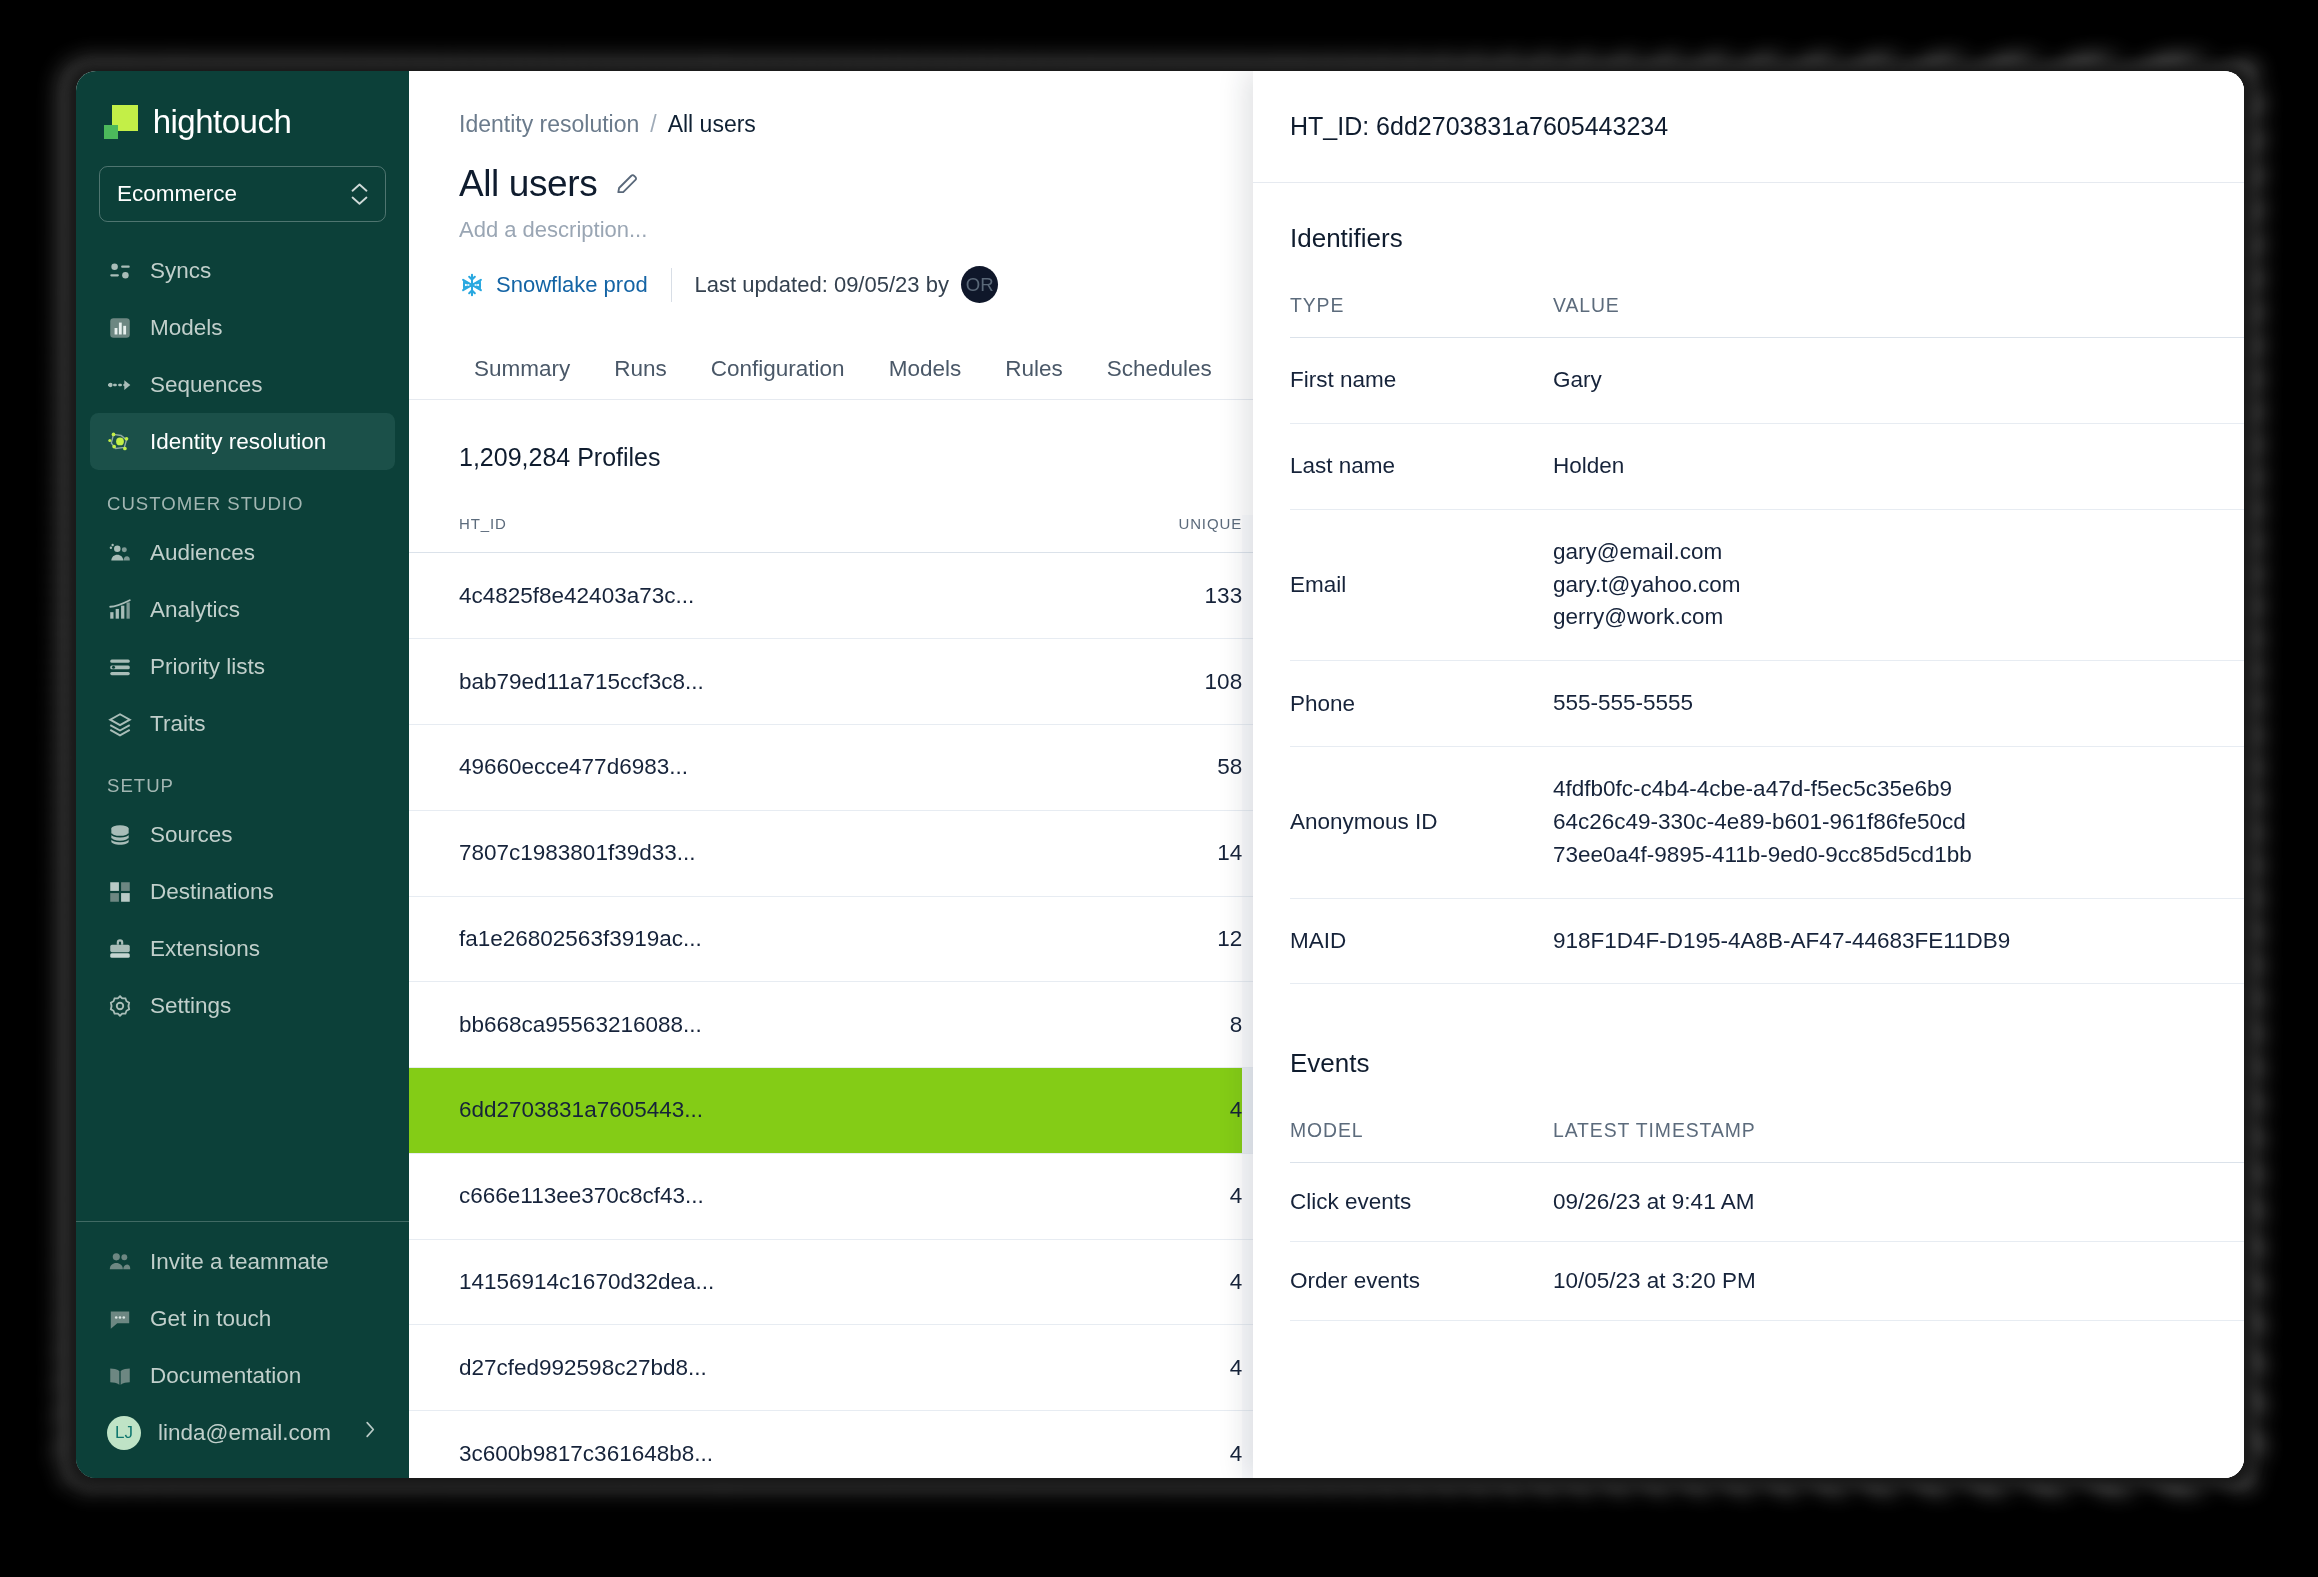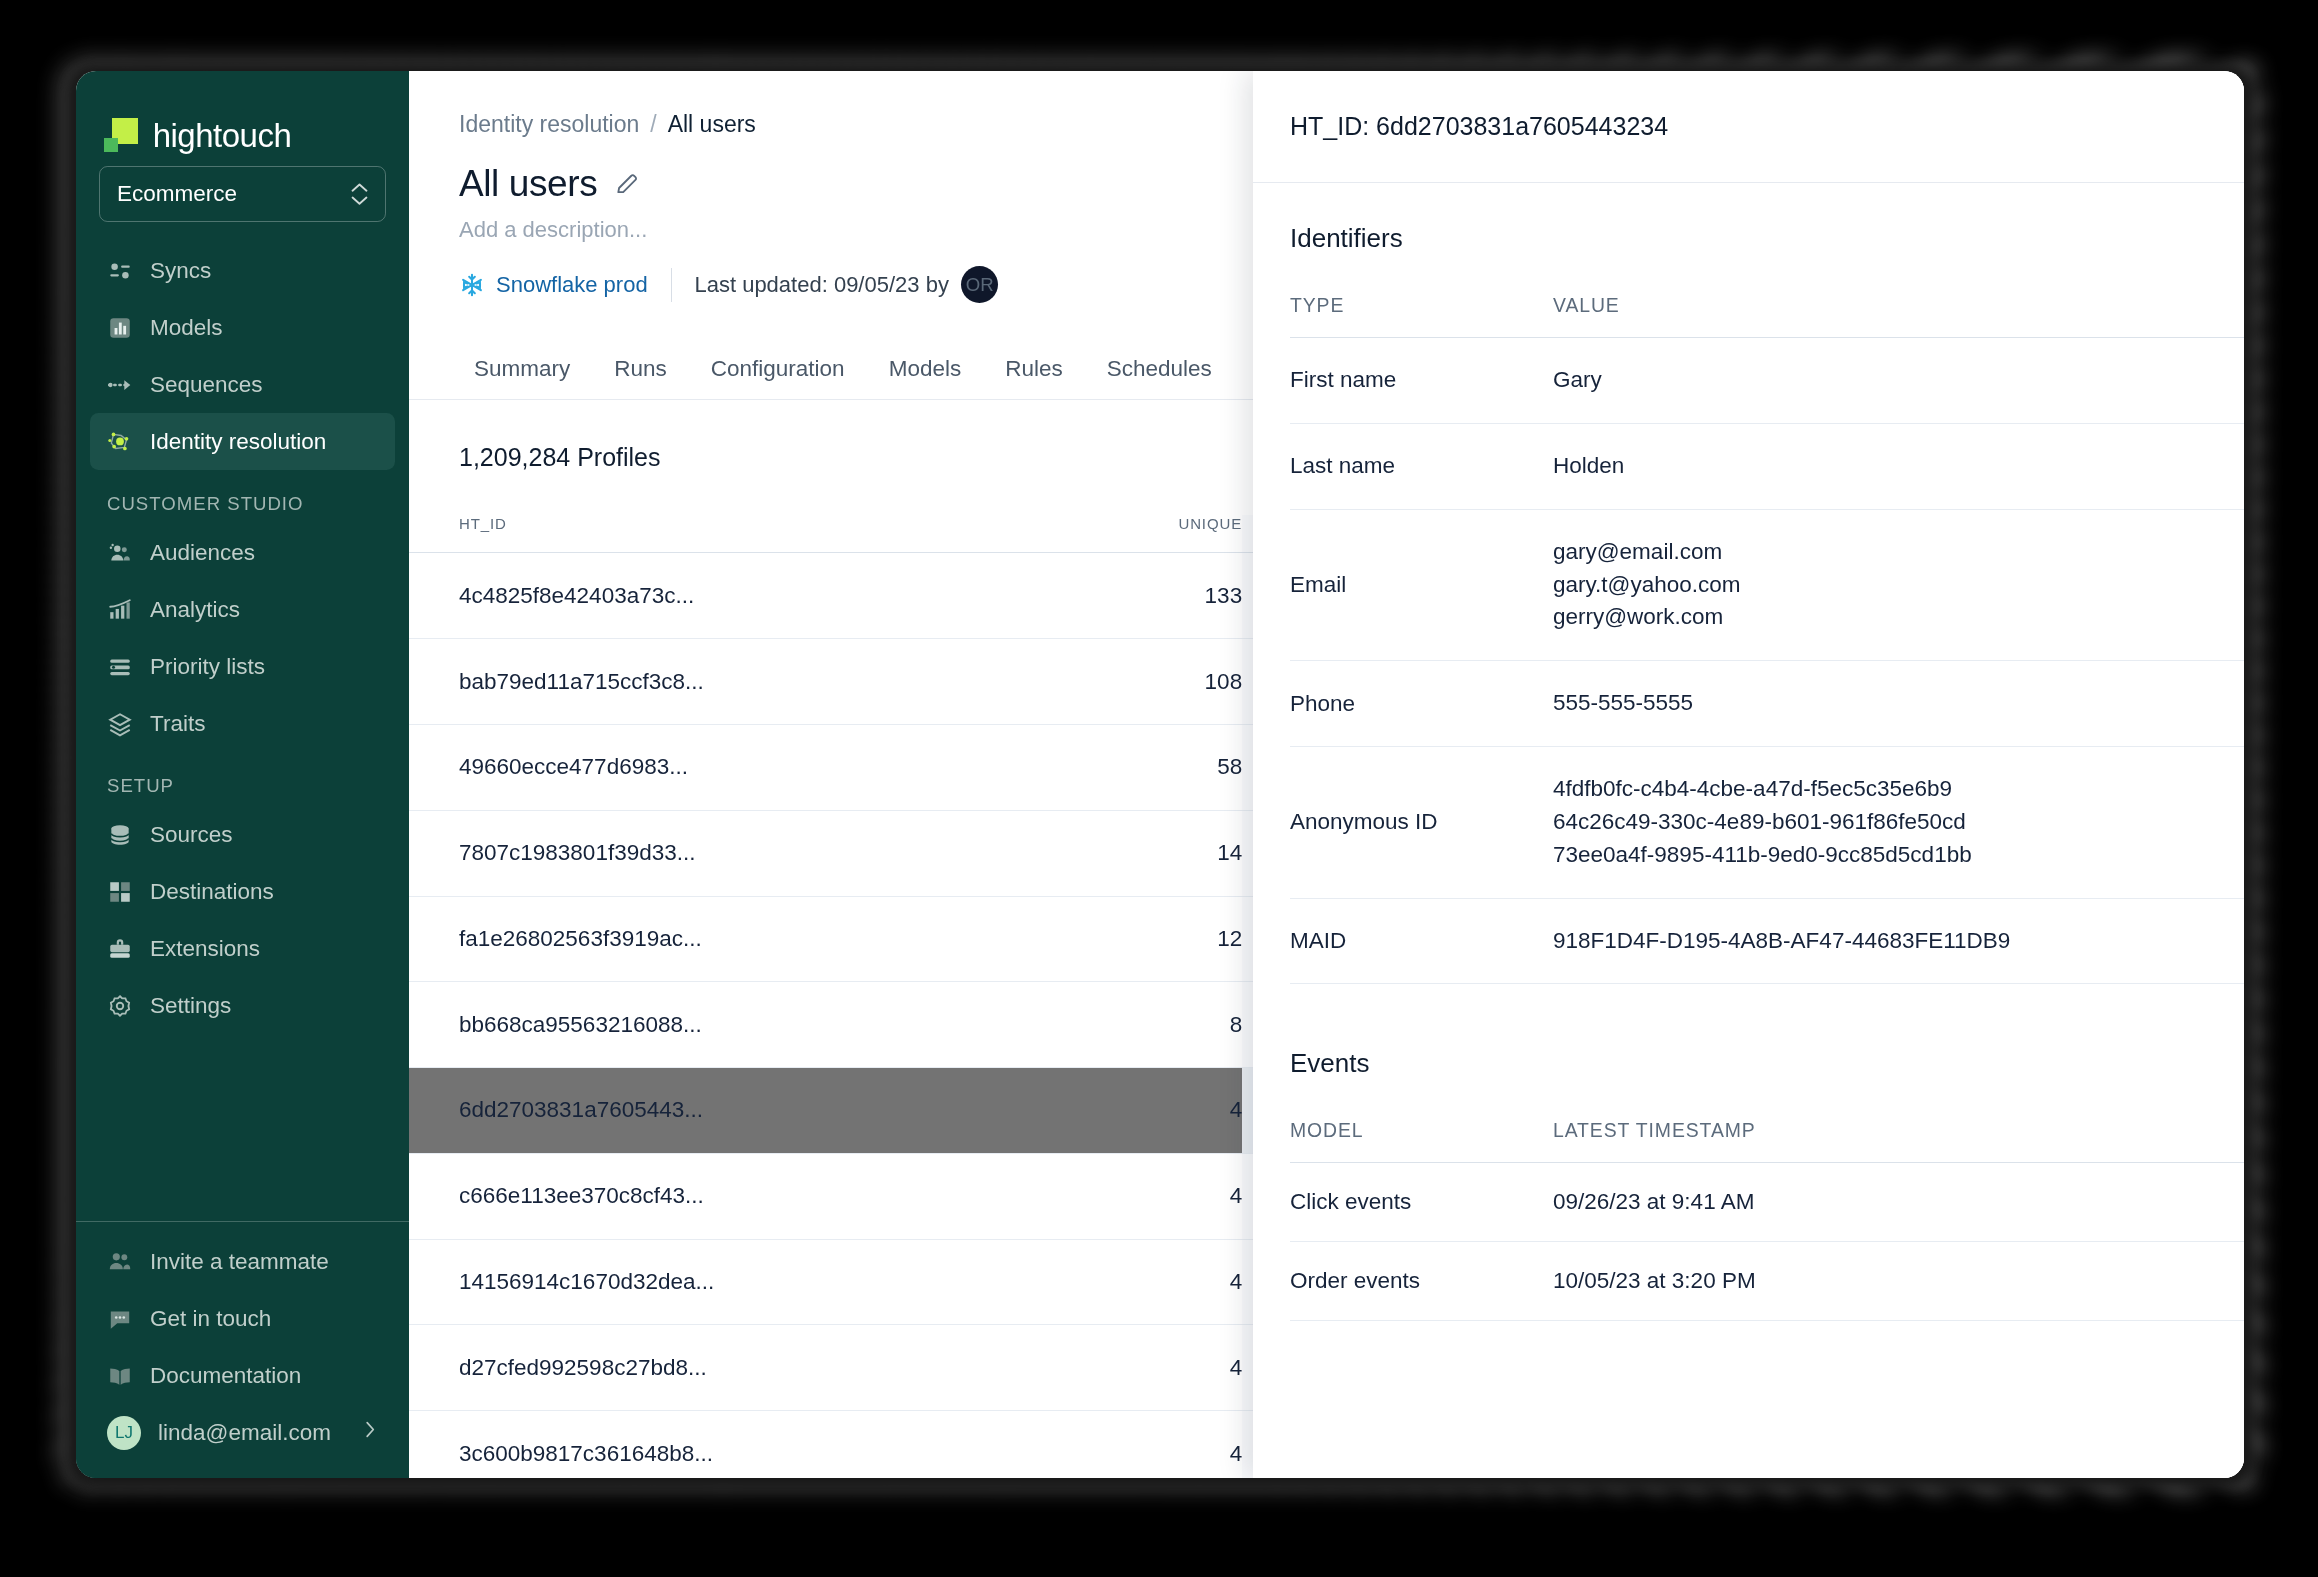--- a/index.html
+++ b/index.html
@@ -47,21 +47,21 @@
   #sidebar {
     width: 333px;
     flex: 0 0 333px;
     background: #0c4039;
     position: relative;
     display: flex;
     flex-direction: column;
     padding: 0;
   }
   .brand {
-    display: flex; align-items: flex-end; gap: 14.7px;
+    display: flex; align-items: flex-start; gap: 14.7px;
     padding: 34px 0 0 28px;
     height: 81px;
   }
   .brand-mark { position: relative; width: 34px; height: 34px; flex: 0 0 34px; }
   .brand-mark .sq-big {
     position: absolute; left: 7.7px; top: 0; width: 26px; height: 26px;
     background: #c3ef47;
   }
   .brand-mark .sq-small {
     position: absolute; left: 0; top: 20px; width: 14px; height: 14px;
@@ -179,21 +179,21 @@
   .tbl { width: 1550px; margin-top: 43px; border-collapse: collapse; }
   .tbl th {
     font-size: 15px; color: #5c6b7c; letter-spacing: 0.9px; font-weight: 400;
     text-align: left; padding: 0 0 20px 0; white-space: nowrap;
   }
   .tbl thead tr { border-bottom: 1.5px solid #dbe2ea; }
   .tbl td {
     font-size: 22.5px; color: #16233a; padding: 29.4px 0; white-space: nowrap;
   }
   .tbl tbody tr { border-bottom: 1.5px solid #e7ecf2; }
-  .tbl tbody tr.selected { background: #737373; }
+  .tbl tbody tr.selected { background: #84cc16; }
   .tbl tbody tr.selected td.c-email { background: #eaeef3; }
   .c-htid { width: 434px; padding-left: 50px !important; }
   .c-unique { width: 232px; text-align: right; }
   .c-email { width: 434px; padding-left: 28px !important; background: #fafbfd; }
   .c-hash { width: 139px; text-align: right; color: #64717f; background: #fafbfd; }
   .tbl th.c-unique { text-align: right; }
   .tbl th.c-hash { text-align: right; }
 
   
   #drawer {

